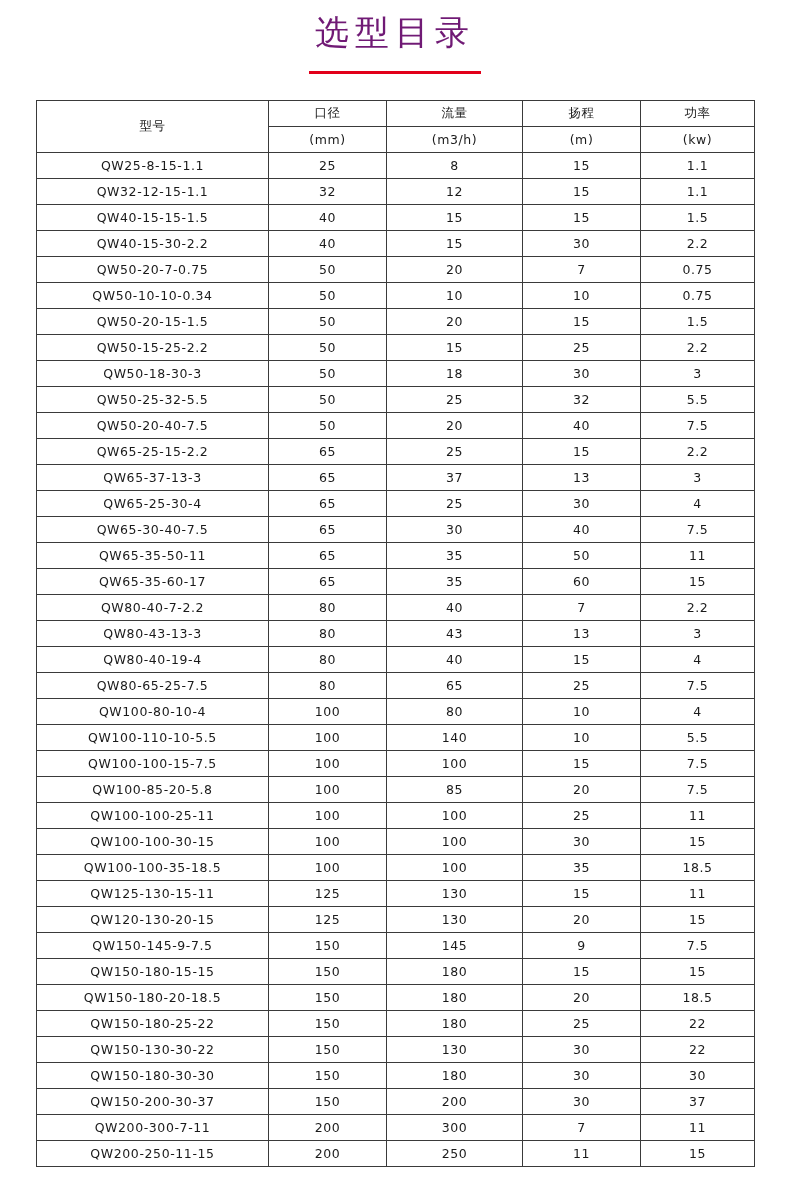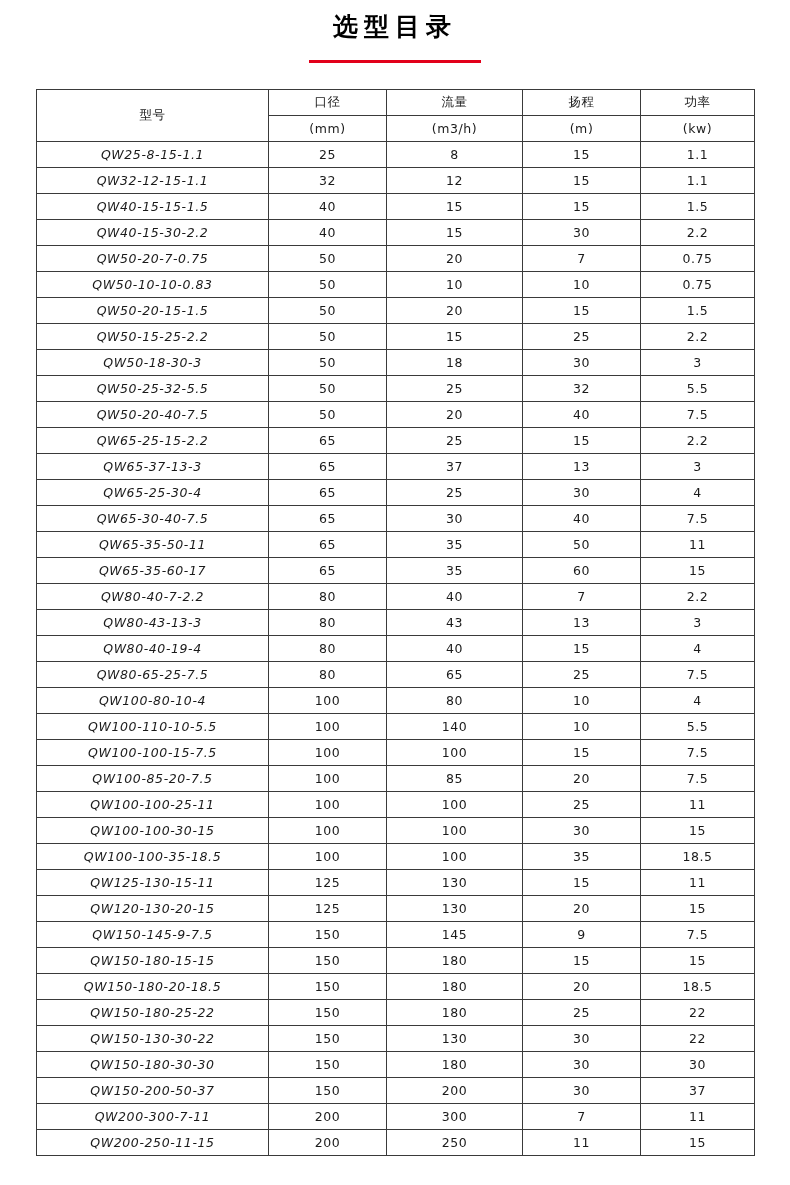--- a/index.html
+++ b/index.html
@@ -19,24 +19,24 @@
     height: 1185px;
     position: relative;
     box-sizing: border-box;
   }
   .title-block {
     text-align: center;
     padding-top: 12px;
   }
   .page-title {
     font-family: "DejaVu Sans", sans-serif;
-    font-size: 25px;
-    font-weight: bold;
+    font-size: 34px;
+    font-weight: normal;
     letter-spacing: 6px;
-    color: #000000;
+    color: #701a75;
     line-height: 1.2;
     margin: 0;
   }
   .title-rule {
     width: 172px;
     height: 3px;
     background: #e2001a;
     margin: 18px auto 0 auto;
   }
   .table-wrap {
@@ -72,21 +72,20 @@
     font-weight: bold;
     letter-spacing: 2px;
     margin-top: 12px;
   }
   .hdr-unit {
     font-size: 12.5px;
     margin-top: 35px;
   }
   .model-cell {
     letter-spacing: 0.4px;
-    font-style: italic;
   }
 </style>
 </head>
 <body>
 
 <div class="page">
 
   <div class="title-block">
     <h1 class="page-title">选型目录</h1>
     <div class="title-rule"></div>
@@ -146,21 +145,21 @@
             <td>2.2</td>
           </tr>
           <tr>
             <td class="model-cell">QW50-20-7-0.75</td>
             <td>50</td>
             <td>20</td>
             <td>7</td>
             <td>0.75</td>
           </tr>
           <tr>
-            <td class="model-cell">QW50-10-10-0.83</td>
+            <td class="model-cell">QW50-10-10-0.34</td>
             <td>50</td>
             <td>10</td>
             <td>10</td>
             <td>0.75</td>
           </tr>
           <tr>
             <td class="model-cell">QW50-20-15-1.5</td>
             <td>50</td>
             <td>20</td>
             <td>15</td>
@@ -279,21 +278,21 @@
             <td>5.5</td>
           </tr>
           <tr>
             <td class="model-cell">QW100-100-15-7.5</td>
             <td>100</td>
             <td>100</td>
             <td>15</td>
             <td>7.5</td>
           </tr>
           <tr>
-            <td class="model-cell">QW100-85-20-7.5</td>
+            <td class="model-cell">QW100-85-20-5.8</td>
             <td>100</td>
             <td>85</td>
             <td>20</td>
             <td>7.5</td>
           </tr>
           <tr>
             <td class="model-cell">QW100-100-25-11</td>
             <td>100</td>
             <td>100</td>
             <td>25</td>
@@ -363,21 +362,21 @@
             <td>22</td>
           </tr>
           <tr>
             <td class="model-cell">QW150-180-30-30</td>
             <td>150</td>
             <td>180</td>
             <td>30</td>
             <td>30</td>
           </tr>
           <tr>
-            <td class="model-cell">QW150-200-50-37</td>
+            <td class="model-cell">QW150-200-30-37</td>
             <td>150</td>
             <td>200</td>
             <td>30</td>
             <td>37</td>
           </tr>
           <tr>
             <td class="model-cell">QW200-300-7-11</td>
             <td>200</td>
             <td>300</td>
             <td>7</td>

